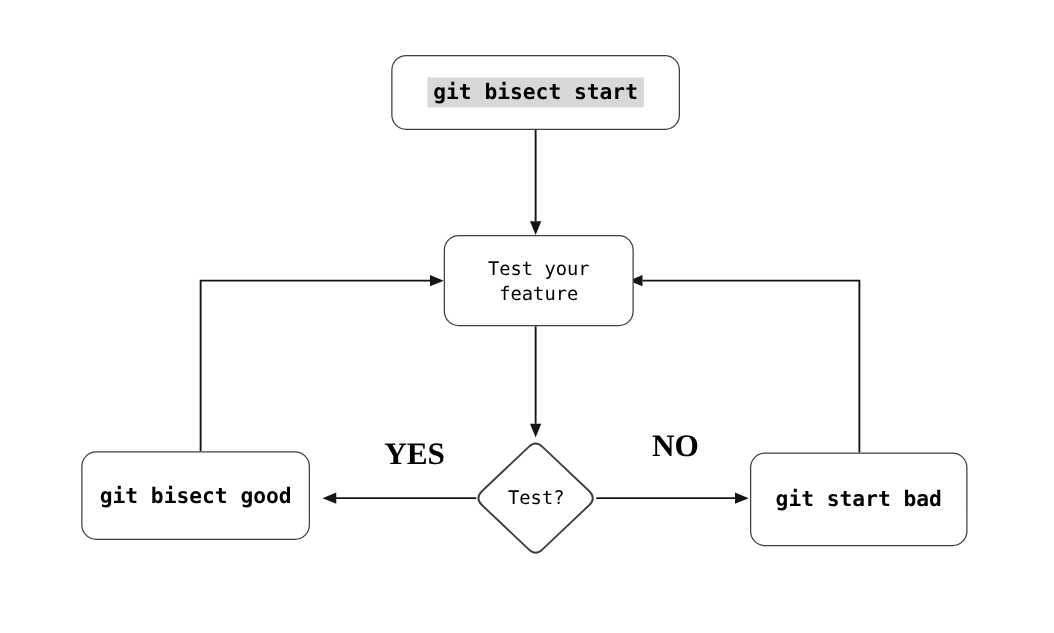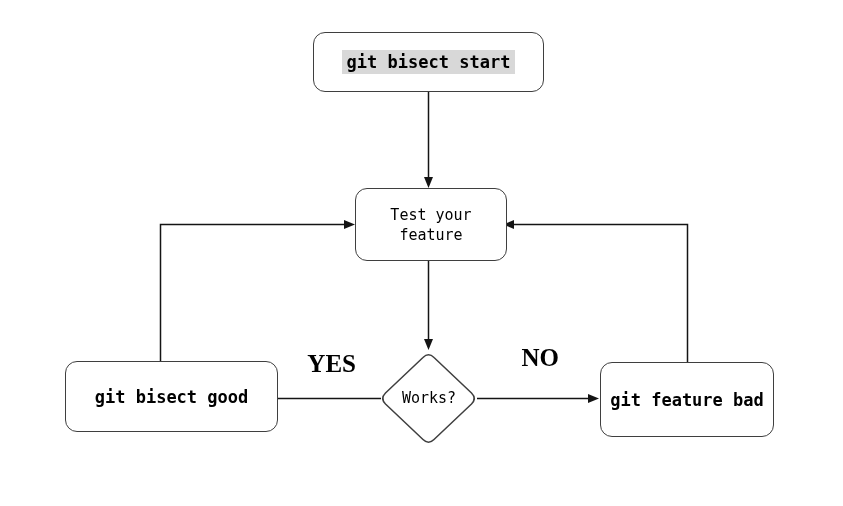--- a/index.html
+++ b/index.html
@@ -28,33 +28,33 @@
     box-sizing: border-box;
     background: var(--node-fill, #ffffff);
     border: 1.5px solid var(--node-border, #3f3f3f);
     border-radius: 12px;
     display: flex;
     align-items: center;
     justify-content: center;
     text-align: center;
   }
   .node-start {
-    left: 313px; top: 32px; width: 231px; height: 60px;
+    left: 313px; top: 44px; width: 231px; height: 60px;
     font-weight: bold; font-size: 17px;
   }
   .code-highlight {
     background: var(--code-highlight, #d8d8d8);
     padding: 2px 5px;
   }
   .node-test {
     left: 355px; top: 188px; width: 152px; height: 73px;
     font-size: 15px; line-height: 20px; white-space: pre-line;
   }
   .node-good {
-    left: 65px; top: 361px; width: 213px; height: 71px;
+    left: 65px; top: 361px; width: 183px; height: 71px;
     font-weight: bold; font-size: 17px;
   }
   .node-bad {
     left: 600px; top: 362px; width: 174px; height: 75px;
     font-weight: bold; font-size: 17px;
   }
   .decision-text {
     position: absolute;
     left: 381px; top: 390px; width: 96px;
     text-align: center;
@@ -105,27 +105,27 @@
 
   <div class="node node-start">
     <span class="code-highlight">git bisect start</span>
   </div>
 
   <div class="node node-test">
     <span>Test your
 feature</span>
   </div>
 
-  <div class="decision-text">Works?</div>
+  <div class="decision-text">Test?</div>
 
   <div class="node node-good">
     <span>git bisect good</span>
   </div>
 
   <div class="node node-bad">
-    <span>git feature bad</span>
+    <span>git start bad</span>
   </div>
 
   <div class="edge-label edge-label-yes">YES</div>
 
   <div class="edge-label edge-label-no">NO</div>
 
 </div>
 
 </body></html>

